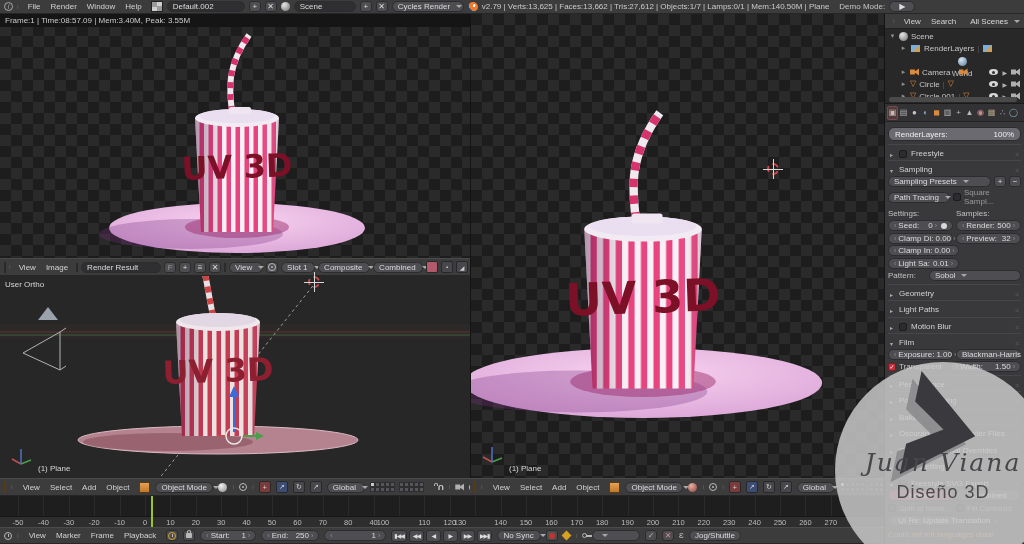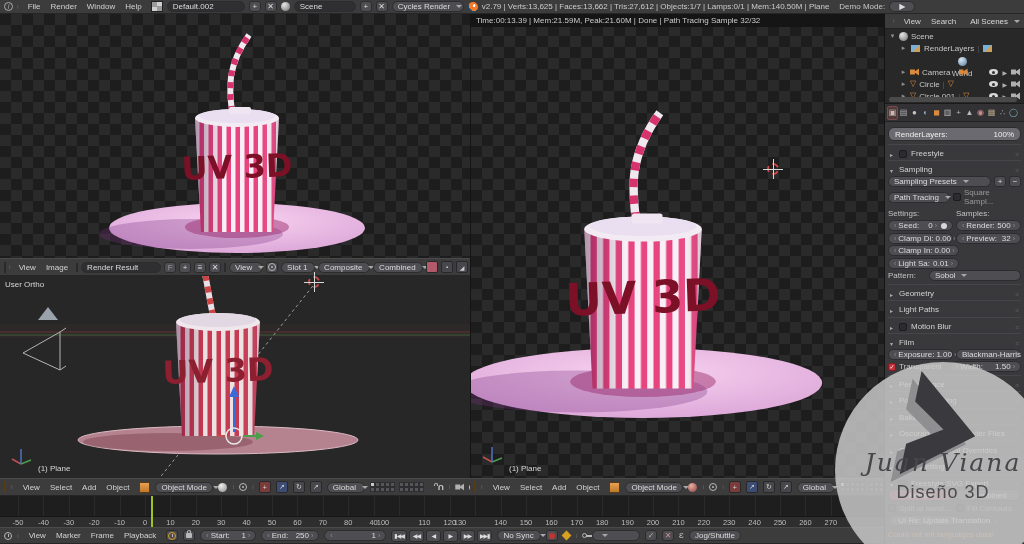--- a/index.html
+++ b/index.html
@@ -211,20 +211,23 @@
     <span class="sq">+</span>
     <span class="sq">✕</span>
     <span class="fld drop" style="width:72px">Cycles Render</span>
     <span class="blogo"></span>
     <span class="stats-txt">v2.79 | Verts:13,625 | Faces:13,662 | Tris:27,612 | Objects:1/7 | Lamps:0/1 | Mem:140.50M | Plane</span>
     <span style="margin-left:6px">Demo Mode:</span>
     <span class="fld" style="padding:0 9px">▶</span>
   </header>
 
   <div id="imgview" class="checker">
+    <div class="statsbar">
+      <span>Frame:1 | Time:08:57.09 | Mem:3.40M, Peak: 3.55M</span>
+    </div>
     <svg class="scene-svg" style="left:87px;top:-6px" width="300" height="250" viewBox="0 0 300 250">
         <use href="#cup-render"></use>
       </svg>
   </div>
   <div class="cursor3d" style="left:308px;top:276px"></div>
 
   <header class="hdr" id="imghdr">
     <span class="ic-photo" style="width:11px;height:9px"></span>
     <span class="ddots">⁞</span>
     <nav style="display:flex">
@@ -327,23 +330,20 @@
         </span>
       </span>
     <span class="ic-lock"></span>
     <span class="ic-magnet">U</span>
     <span class="ddots">⁞</span>
     <span class="ic ic-cam gray"></span>
     <span class="ic ic-ball"></span>
   </header>
 
   <div id="vpright" class="checker">
-    <div class="statsbar">
-      <span>Time:00:13.39 | Mem:21.59M, Peak:21.60M | Done | Path Tracing Sample 32/32</span>
-    </div>
     <svg class="scene-svg" style="left:-38px;top:61px" width="420" height="350" viewBox="0 0 300 250">
         <use href="#cup-render"></use>
       </svg>
     <div class="cursor3d" style="left:296px;top:149px"></div>
     <svg class="overlay-svg" style="left:8px;top:428px" width="26" height="26">
       <line x1="13" y1="20" x2="4" y2="15" stroke="#c05050" stroke-width="1.5"></line>
       <line x1="13" y1="20" x2="23" y2="16" stroke="#4aa04a" stroke-width="1.5"></line>
       <line x1="13" y1="20" x2="13" y2="5" stroke="#5070c0" stroke-width="1.5"></line>
     </svg>
     <span class="view-label" style="left:38px;top:450px">(1) Plane</span>

